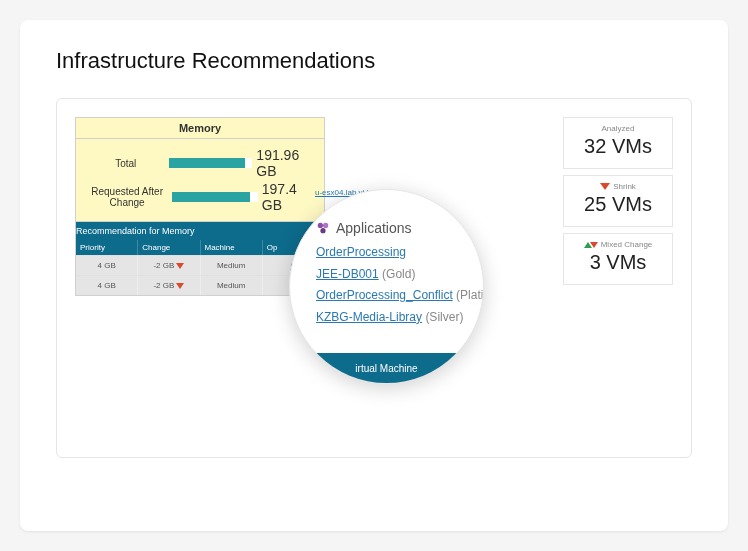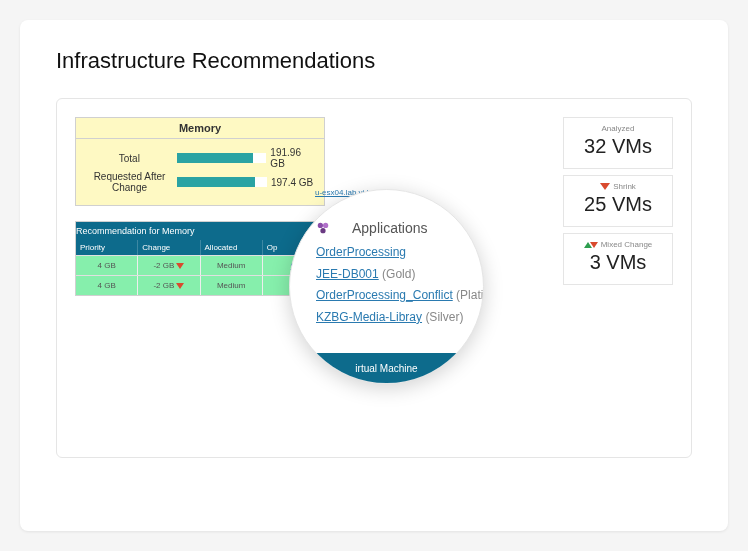--- a/index.html
+++ b/index.html
@@ -10,50 +10,50 @@
 .panels { position: absolute; inset: 0; padding: 18px; }
 
 
 .mem-panel { position: absolute; left: 18px; top: 18px; width: 250px; background: #fef9c3; border: 1px solid #d0d0d0; }
 .mem-header { text-align: center; font-size: 11px; font-weight: 600; color: #333; padding: 4px 0; border-bottom: 1px solid #d0d0d0; }
 .mem-body { padding: 6px 6px 10px 6px; }
 .mem-row { display: flex; align-items: center; margin: 2px 0; }
 .mem-label { width: 95px; text-align: center; font-size: 10px; color: #333; }
 .mem-track { width: 90px; height: 10px; background: #fff; position: relative; }
 .mem-bar { height: 10px; background: #2aa3a3; }
-.mem-val { font-size: 10px; color: #333; padding-left: 4px; }
+.mem-val { font-size: 14px; color: #333; padding-left: 4px; }
 
 
 .host-link { position: absolute; left: 258px; top: 89px; font-size: 8px; color: #2a7ab0; text-decoration: underline; }
 
 
 .rec-table { position: absolute; left: 18px; top: 122px; width: 250px; border: 1px solid #d0d0d0; font-size: 8px; }
 .rec-thead { background: #0d6b8c; color: #fff; text-align: left; padding: 4px 0; font-size: 9px; }
 .rec-cols { display: flex; background: #0d6b8c; color: #fff; }
 .rec-cols div { flex: 1; padding: 3px 4px; font-size: 8px; border-right: 1px solid rgba(255,255,255,0.2); }
 .rec-cols div:last-child { border-right: none; }
-.rec-row { display: flex; background: #86efac; border-top: 1px solid #e0e0e0; }
+.rec-row { display: flex; background: #e5e5e5; border-top: 1px solid #e0e0e0; }
 .rec-row div { flex: 1; padding: 5px 4px; font-size: 8px; color: #555; text-align: center; border-right: 1px solid #eee; display: flex; align-items: center; justify-content: center; gap: 2px; }
 .rec-row div:last-child { border-right: none; color: #2a7ab0; text-decoration: underline; }
 .tri-down { width: 0; height: 0; border-left: 4px solid transparent; border-right: 4px solid transparent; border-top: 6px solid #d94a2e; display: inline-block; }
 
 
 .stats { position: absolute; right: 18px; top: 18px; width: 110px; text-align: center; }
 .stat-block { border: 1px solid #e5e5e5; padding: 6px 4px 10px 4px; margin-bottom: 6px; }
 .stat-label { font-size: 8px; color: #888; margin-bottom: 2px; display: flex; align-items: center; justify-content: center; gap: 3px; }
 .stat-value { font-size: 20px; font-weight: 400; color: #222; }
 .tri-down-lg { width: 0; height: 0; border-left: 5px solid transparent; border-right: 5px solid transparent; border-top: 7px solid #d94a2e; display: inline-block; }
 .tri-mix { display: inline-flex; align-items: center; }
 .tri-mix .up { width: 0; height: 0; border-left: 4px solid transparent; border-right: 4px solid transparent; border-bottom: 6px solid #2e9e4f; }
 .tri-mix .down { width: 0; height: 0; border-left: 4px solid transparent; border-right: 4px solid transparent; border-top: 6px solid #d94a2e; margin-left: -2px; }
 
 
 .magnifier { position: absolute; left: 232px; top: 90px; width: 195px; height: 195px; border-radius: 50%; background: #fff; box-shadow: 0 4px 20px rgba(0,0,0,0.18); border: 1px solid #e5e5e5; overflow: hidden; }
 .mag-content { padding: 30px 20px 10px 26px; }
-.mag-title { font-size: 14px; color: #555; margin-bottom: 6px; display: flex; align-items: center; gap: 22px; }
+.mag-title { font-size: 14px; color: #555; margin-bottom: 6px; display: flex; align-items: center; gap: 6px; }
 .mag-icon { width: 14px; height: 14px; display: inline-flex; }
 .mag-icon svg { width: 14px; height: 14px; }
 .mag-list { list-style: none; }
 .mag-list li { font-size: 12px; line-height: 1.8; white-space: nowrap; }
 .mag-list li a { color: #2a7ab0; text-decoration: underline; }
 .mag-list li span { color: #888; }
 .mag-footer { position: absolute; bottom: 0; left: 0; right: 0; height: 30px; background: #0d6b8c; color: #fff; font-size: 10px; display: flex; align-items: center; justify-content: center; margin-top: 28px; }
 </style>
 </head>
 <body>
@@ -84,21 +84,21 @@
         </div>
       </div>
 
       <a class="host-link">u-esx04.lab.vi.local</a>
 
       <div class="rec-table">
         <div class="rec-thead">Recommendation for Memory</div>
         <div class="rec-cols">
           <div>Priority</div>
           <div>Change</div>
-          <div>Allocated</div>
+          <div>Machine</div>
           <div>Op</div>
         </div>
         <div class="rec-row">
           <div>4 GB</div>
           <div>
               <span>-2 GB</span>
               <span class="tri-down"></span>
             </div>
           <div>Medium</div>
           <div>C</div>

